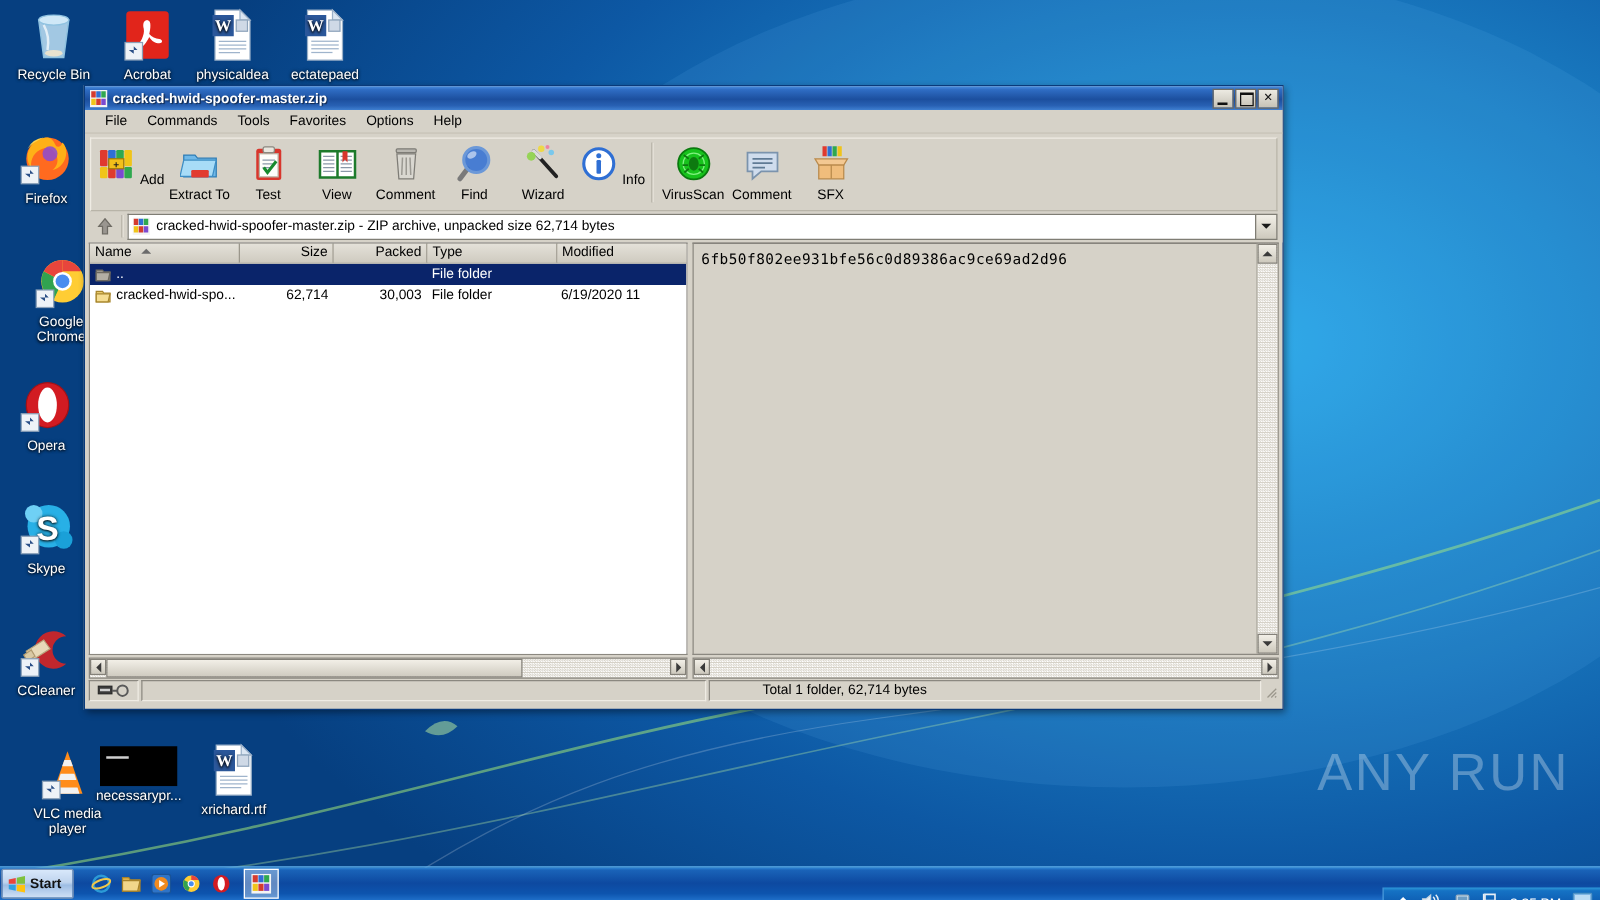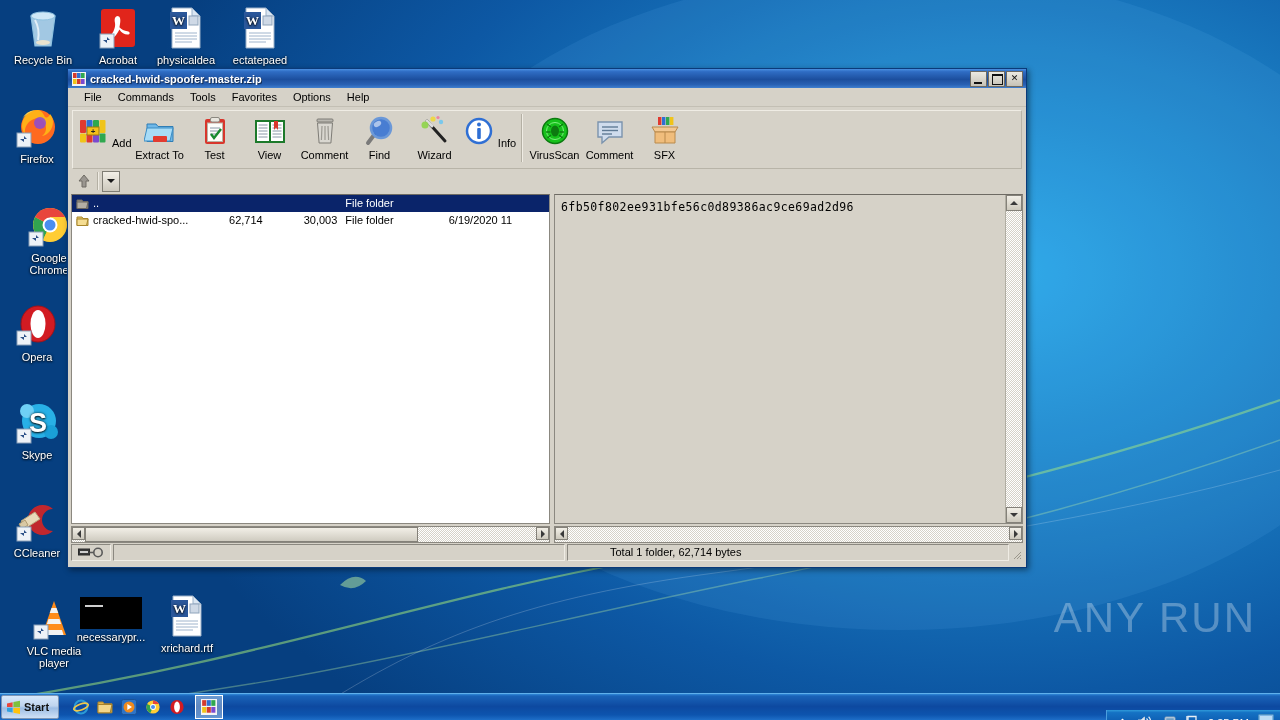--- a/index.html
+++ b/index.html
@@ -519,26 +519,58 @@
     </div>
   </div>
 
   <div class="addrbar">
     <span class="upbtn">
       <svg width="16" height="16" viewBox="0 0 16 16">
         <path d="M8 2 L13 8 H10 V14 H6 V8 H3 Z" fill="#9a9690" stroke="#6e6b64"></path>
       </svg>
     </span>
     <span class="upsep"></span>
+    <div class="combo">
+      <span class="ci">
+        <svg width="14" height="14" viewBox="0 0 14 14">
+          <rect x="0" y="0" width="14" height="14" fill="#f4f4f4"></rect>
+          <rect x="1" y="1" width="3.6" height="5" fill="#d43b2f"></rect>
+            <rect x="5" y="1" width="3.6" height="5" fill="#2f6fd4"></rect>
+          <rect x="9" y="1" width="3.6" height="5" fill="#2fa84f"></rect>
+          <rect x="1" y="7" width="3.6" height="5" fill="#f0c419"></rect>
+            <rect x="5" y="7" width="3.6" height="5" fill="#d43b2f"></rect>
+          <rect x="9" y="7" width="3.6" height="5" fill="#7b4ad0"></rect>
+        </svg>
+      </span>
+      <span class="ct">cracked-hwid-spoofer-master.zip - ZIP archive, unpacked size 62,714 bytes</span>
+    </div>
     <span class="cbtn"></span>
   </div>
 
   <div class="panes">
 
     <div class="lpane">
+      <div class="hdrrow">
+        <div class="hc" style="width:121px;">
+          <span>Name</span>
+          <span class="sortarrow"></span>
+        </div>
+        <div class="hc r" style="width:72px;">
+          <span>Size</span>
+        </div>
+        <div class="hc r" style="width:72px;">
+          <span>Packed</span>
+        </div>
+        <div class="hc" style="width:103px;">
+          <span>Type</span>
+        </div>
+        <div class="hc" style="width:104px;border-right:none;">
+          <span>Modified</span>
+        </div>
+      </div>
 
       <div class="rows">
         <div class="row sel">
           <span class="cell nm" style="width:121px;">
             <span class="fico">
               <svg width="13" height="12" viewBox="0 0 13 12">
                 <path d="M1 2 h5 l1 1.5 h5 v7 h-11z" fill="#9a958c" stroke="#6c6860"></path>
                 <path d="M1 4 h11 l-1.5 6.5 h-9.5z" fill="#b3aea4" stroke="#6c6860"></path>
               </svg>
             </span>

